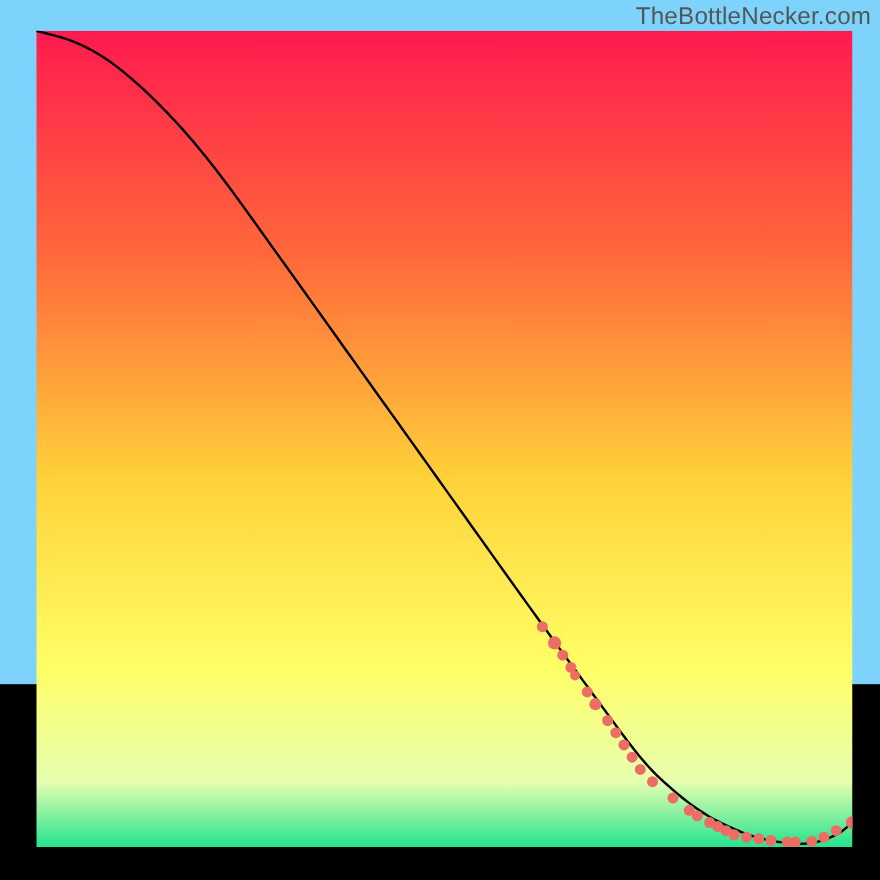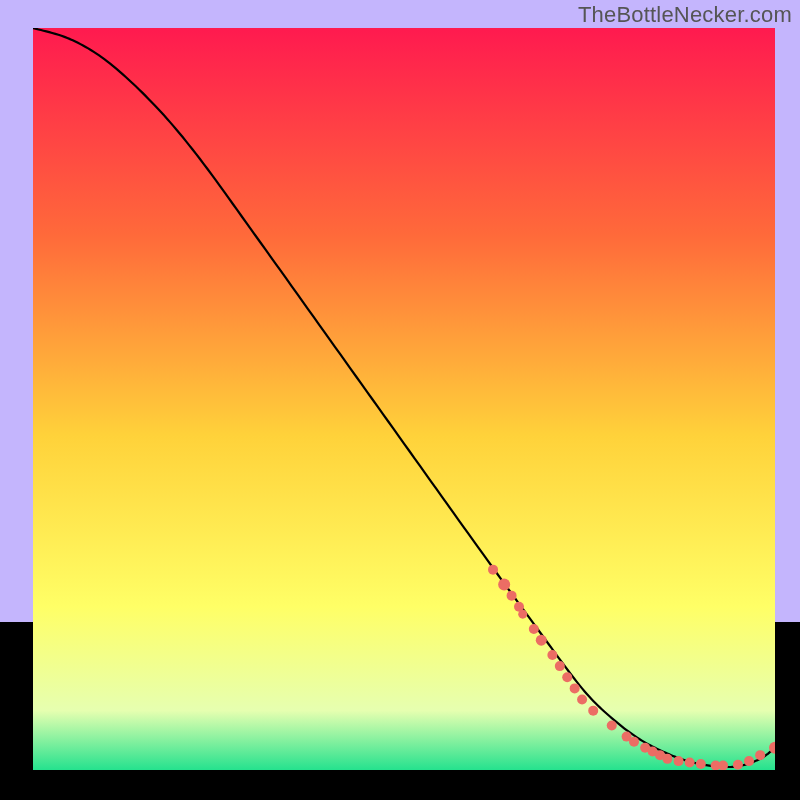--- a/index.html
+++ b/index.html
@@ -8,21 +8,21 @@
     width: 800px;
     height: 800px;
     background: #000;
     font-family: Arial, Helvetica, sans-serif;
     overflow: hidden;
   }
   .stage {
     position: relative;
     width: 800px;
     height: 622px;
-    background: #c4b5fd;
+    background: #7dd3fc;
   }
   .watermark {
     position: absolute;
     top: 2px;
     right: 8px;
     color: #555;
     font-size: 22px;
     font-weight: 500;
     letter-spacing: 0.2px;
     z-index: 10;

